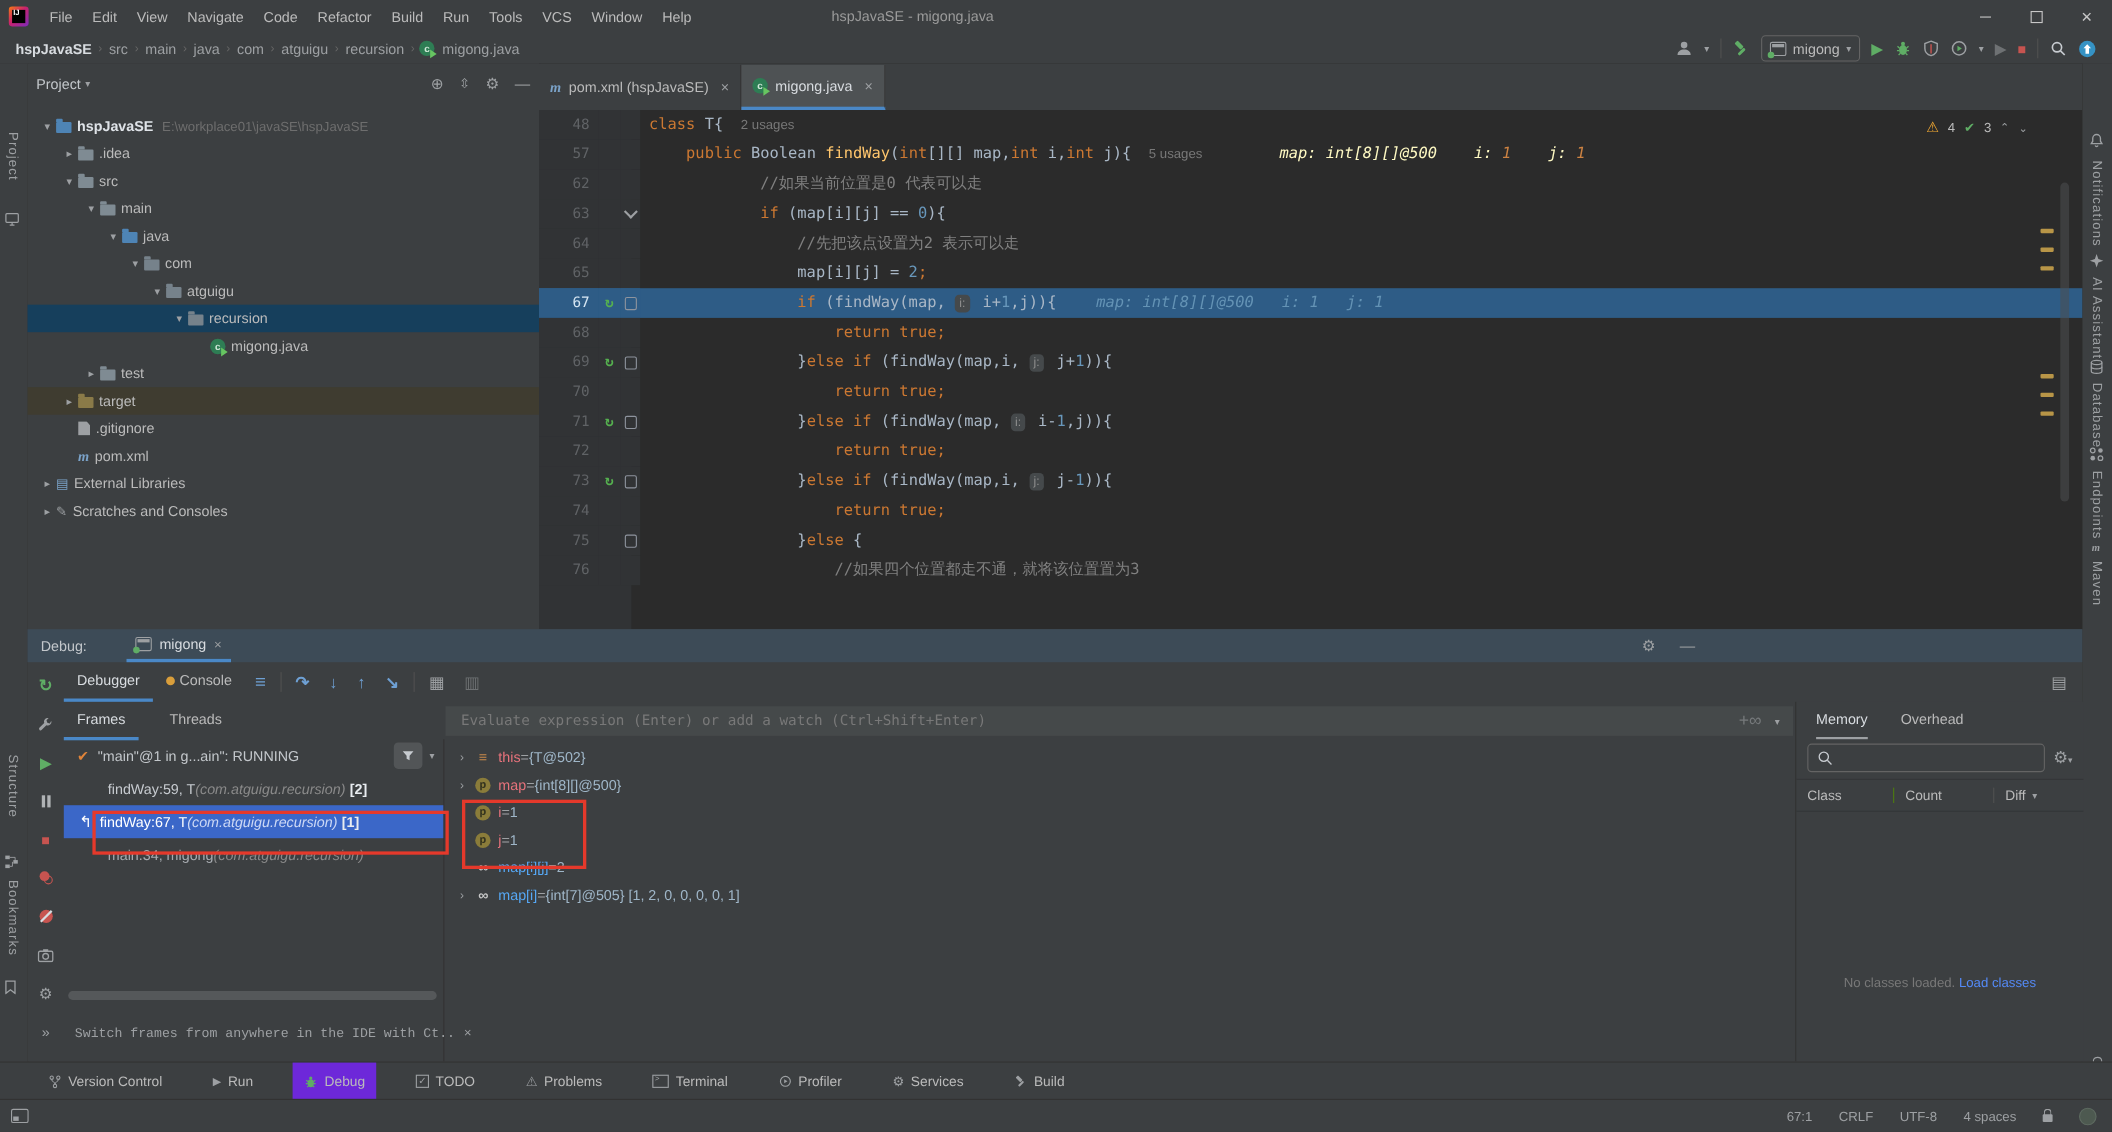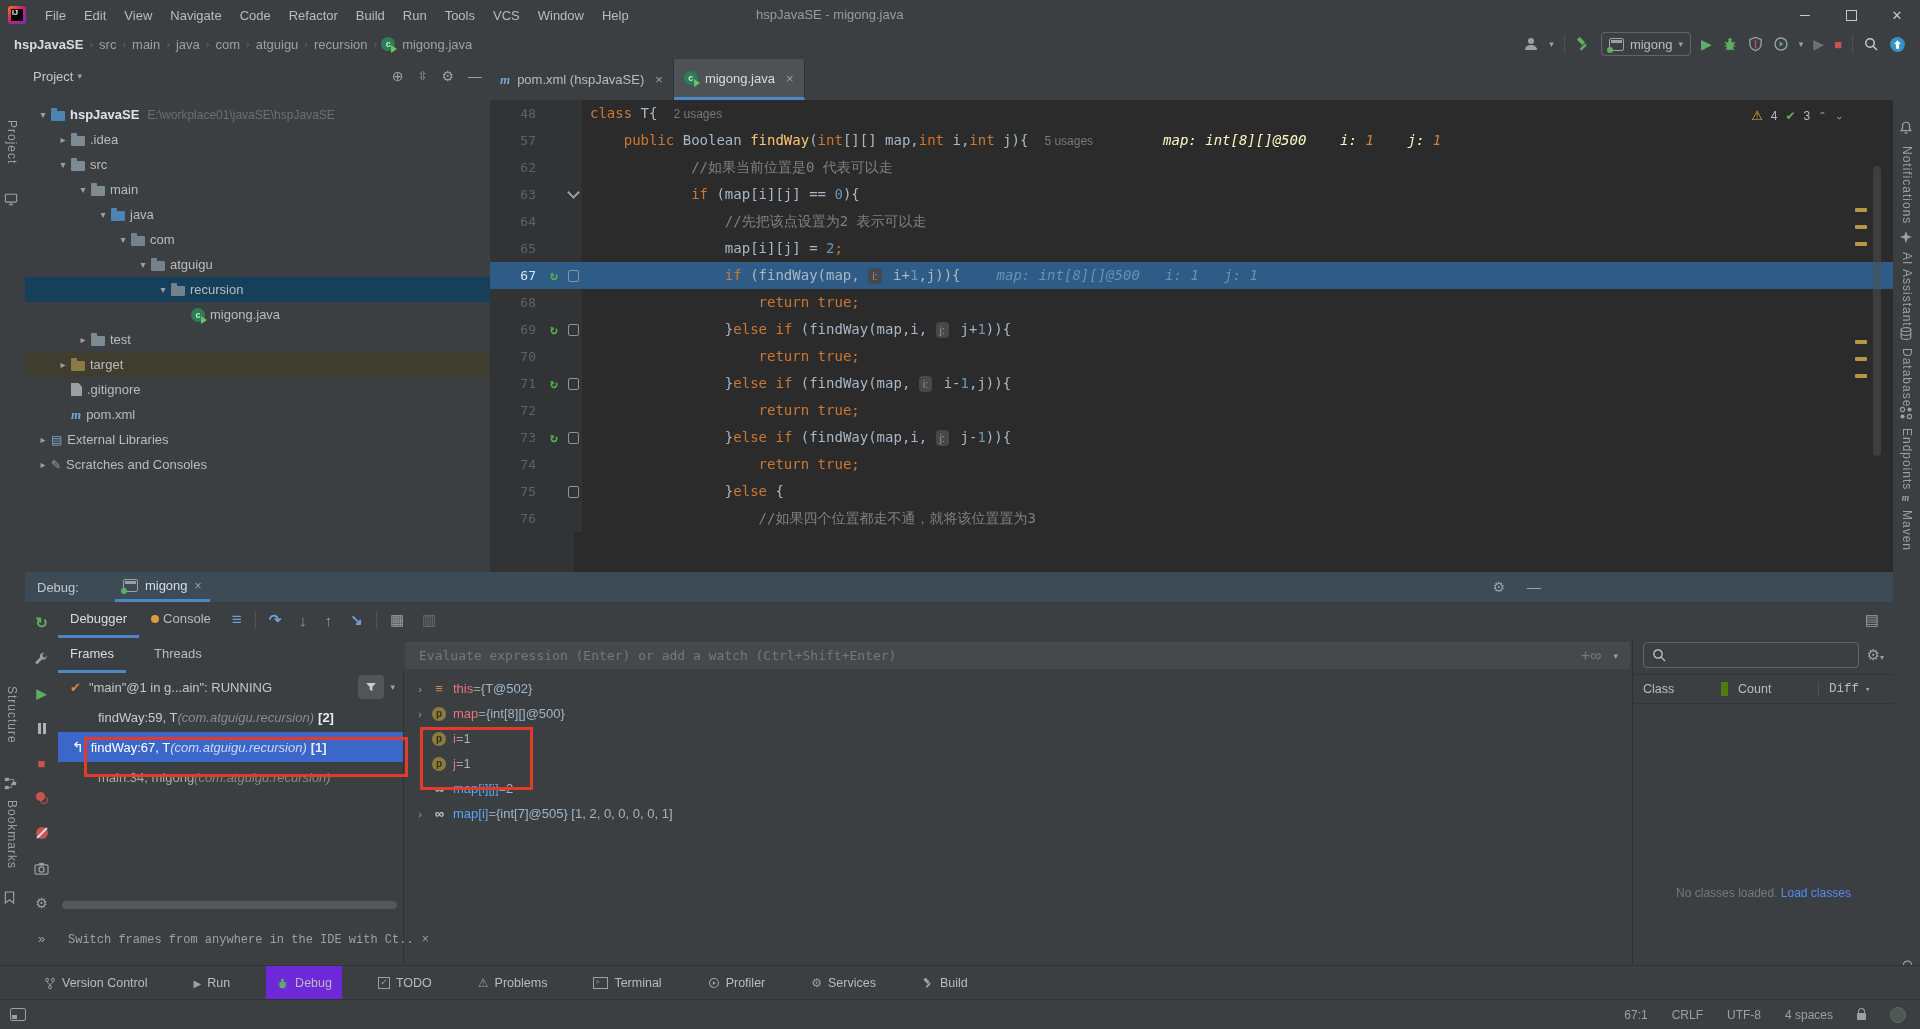--- a/index.html
+++ b/index.html
@@ -157,22 +157,22 @@
   #memory{position:absolute;left:1607px;top:66px;width:261px;bottom:0;border-left:1px solid #323232;background:#3c3f41;}
   #memtabs{display:flex;align-items:center;height:34px;padding-left:18px;gap:30px;}
   .mtab{font-size:13px;color:#bbbbbb;height:34px;line-height:32px;box-sizing:border-box;}
   .mtab.on{border-bottom:2px solid #9da0a3;color:#d8dce0;}
   #memsearch{display:flex;align-items:center;margin:4px 10px 6px 10px;gap:8px;}
   #memfield{flex:1;height:24px;border:1px solid #646464;border-radius:4px;background:transparent;display:flex;align-items:center;padding-left:7px;gap:6px;}
   #memfield input{background:transparent;border:none;outline:none;width:150px;color:#bbb;font-size:12px;}
   #memhdr{display:flex;align-items:center;height:28px;border-top:1px solid #333638;border-bottom:1px solid #333638;font-size:12.5px;color:#bbbbbb;}
   #memhdr .col{padding-left:10px;display:flex;align-items:center;}
   #memhdr .c0{width:78px;}
-  #memhdr .c1{width:80px;border-left:7px solid #4d7c0f;}
-  #memhdr .c2{flex:1;border-left:1px solid #515151;font-family:Liberation Mono, monospace;}
+  #memhdr .c1{width:80px;border-left:1px solid #4d7c0f;}
+  #memhdr .c2{flex:1;border-left:1px solid #515151;}
   #memempty{position:absolute;left:0;right:0;top:248px;text-align:center;font-size:12px;color:#787878;}
   #memempty a{color:#548af7;text-decoration:none;}
   
   .dsi{font-size:15px;color:#9da0a3;height:18px;display:flex;align-items:center;justify-content:center;}
   .dsi.green{color:#5fad65;font-weight:bold;}
   .dsi.red{color:#c75450;}
   .pauseic{display:flex;gap:2px;}
   .pauseic i{width:3px;height:11px;background:#b0b3b5;}
   .bpic{position:relative;width:12px;height:12px;}
   .bpic i{position:absolute;width:9px;height:9px;border-radius:50%;background:#c75450;}
@@ -783,20 +783,24 @@
           <span class="vic">
             <span class="glassic">∞</span>
           </span>
           <span class="vname watch">map[i]</span>
           <span class="veq"> = </span>
           <span class="vval">{int[7]@505} [1, 2, 0, 0, 0, 0, 1]</span>
         </div>
       </div>
 
     <div id="memory">
+      <div id="memtabs">
+          <span class="mtab on">Memory</span>
+          <span class="mtab">Overhead</span>
+        </div>
       <div id="memsearch">
         <span id="memfield">
           <span class="ic" id="ic-search2">
               <svg width="16" height="16" viewBox="0 0 16 16">
                 <circle cx="7" cy="7" r="4.2" fill="none" stroke="#c7cbd0" stroke-width="1.2"></circle>
                 <path d="M10.2 10.2L14 14" stroke="#c7cbd0" stroke-width="1.2"></path>
               </svg>
             </span>
           <input style="">
         </span>

